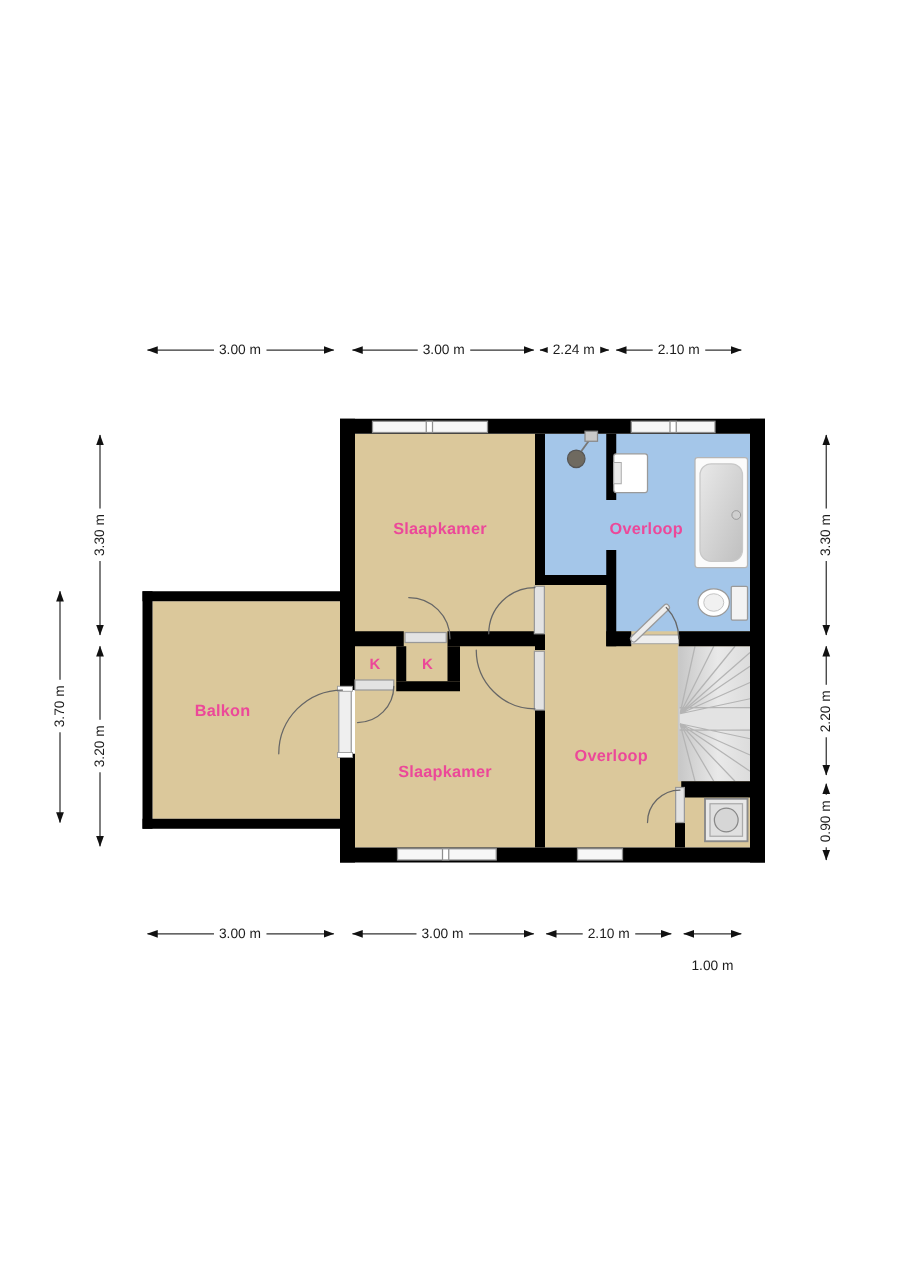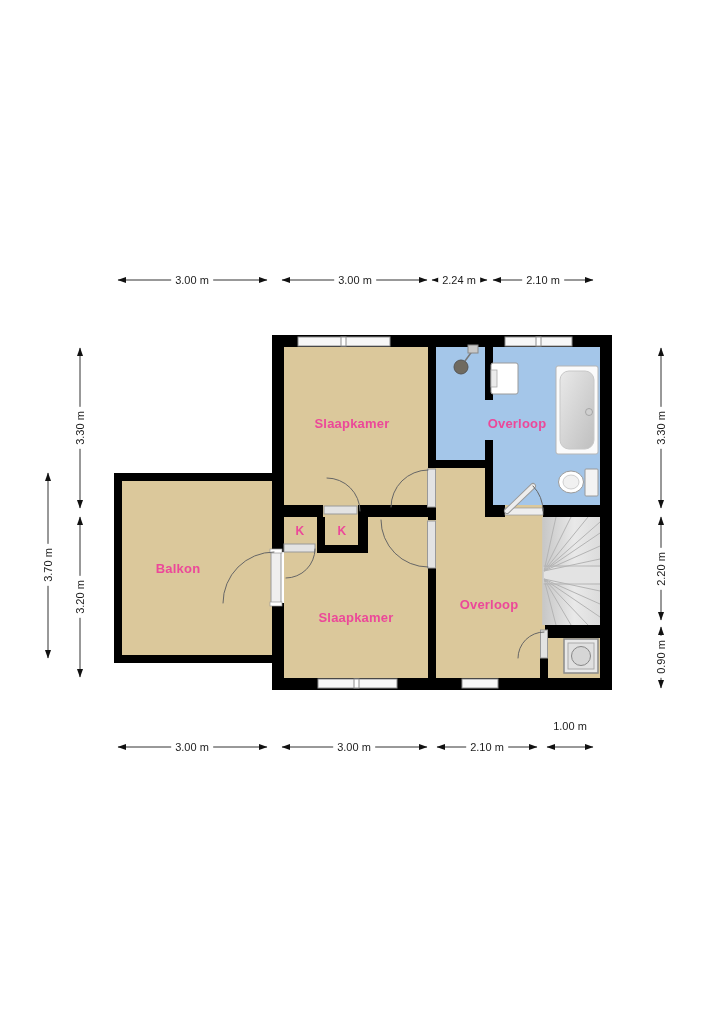--- a/index.html
+++ b/index.html
@@ -196,21 +196,21 @@
 <div class="room-label k-label" style="left:342px;top:531px">K</div>
 
 <div class="dim" style="left:192px;top:280px">3.00 m</div>
 <div class="dim" style="left:355px;top:280px">3.00 m</div>
 <div class="dim" style="left:459px;top:280px">2.24 m</div>
 <div class="dim" style="left:543px;top:280px">2.10 m</div>
 
 <div class="dim" style="left:192px;top:747px">3.00 m</div>
 <div class="dim" style="left:354px;top:747px">3.00 m</div>
 <div class="dim" style="left:487px;top:747px">2.10 m</div>
-<div class="dim" style="left:570px;top:726px">1.00 m</div>
+<div class="dim" style="left:570px;top:773px">1.00 m</div>
 
 <div class="dim v" style="left:48px;top:565px">3.70 m</div>
 <div class="dim v" style="left:80px;top:428px">3.30 m</div>
 <div class="dim v" style="left:80px;top:597px">3.20 m</div>
 
 <div class="dim v" style="left:661px;top:428px">3.30 m</div>
 <div class="dim v" style="left:661px;top:569px">2.20 m</div>
 <div class="dim v" style="left:661px;top:657px">0.90 m</div>
 
 </div>

